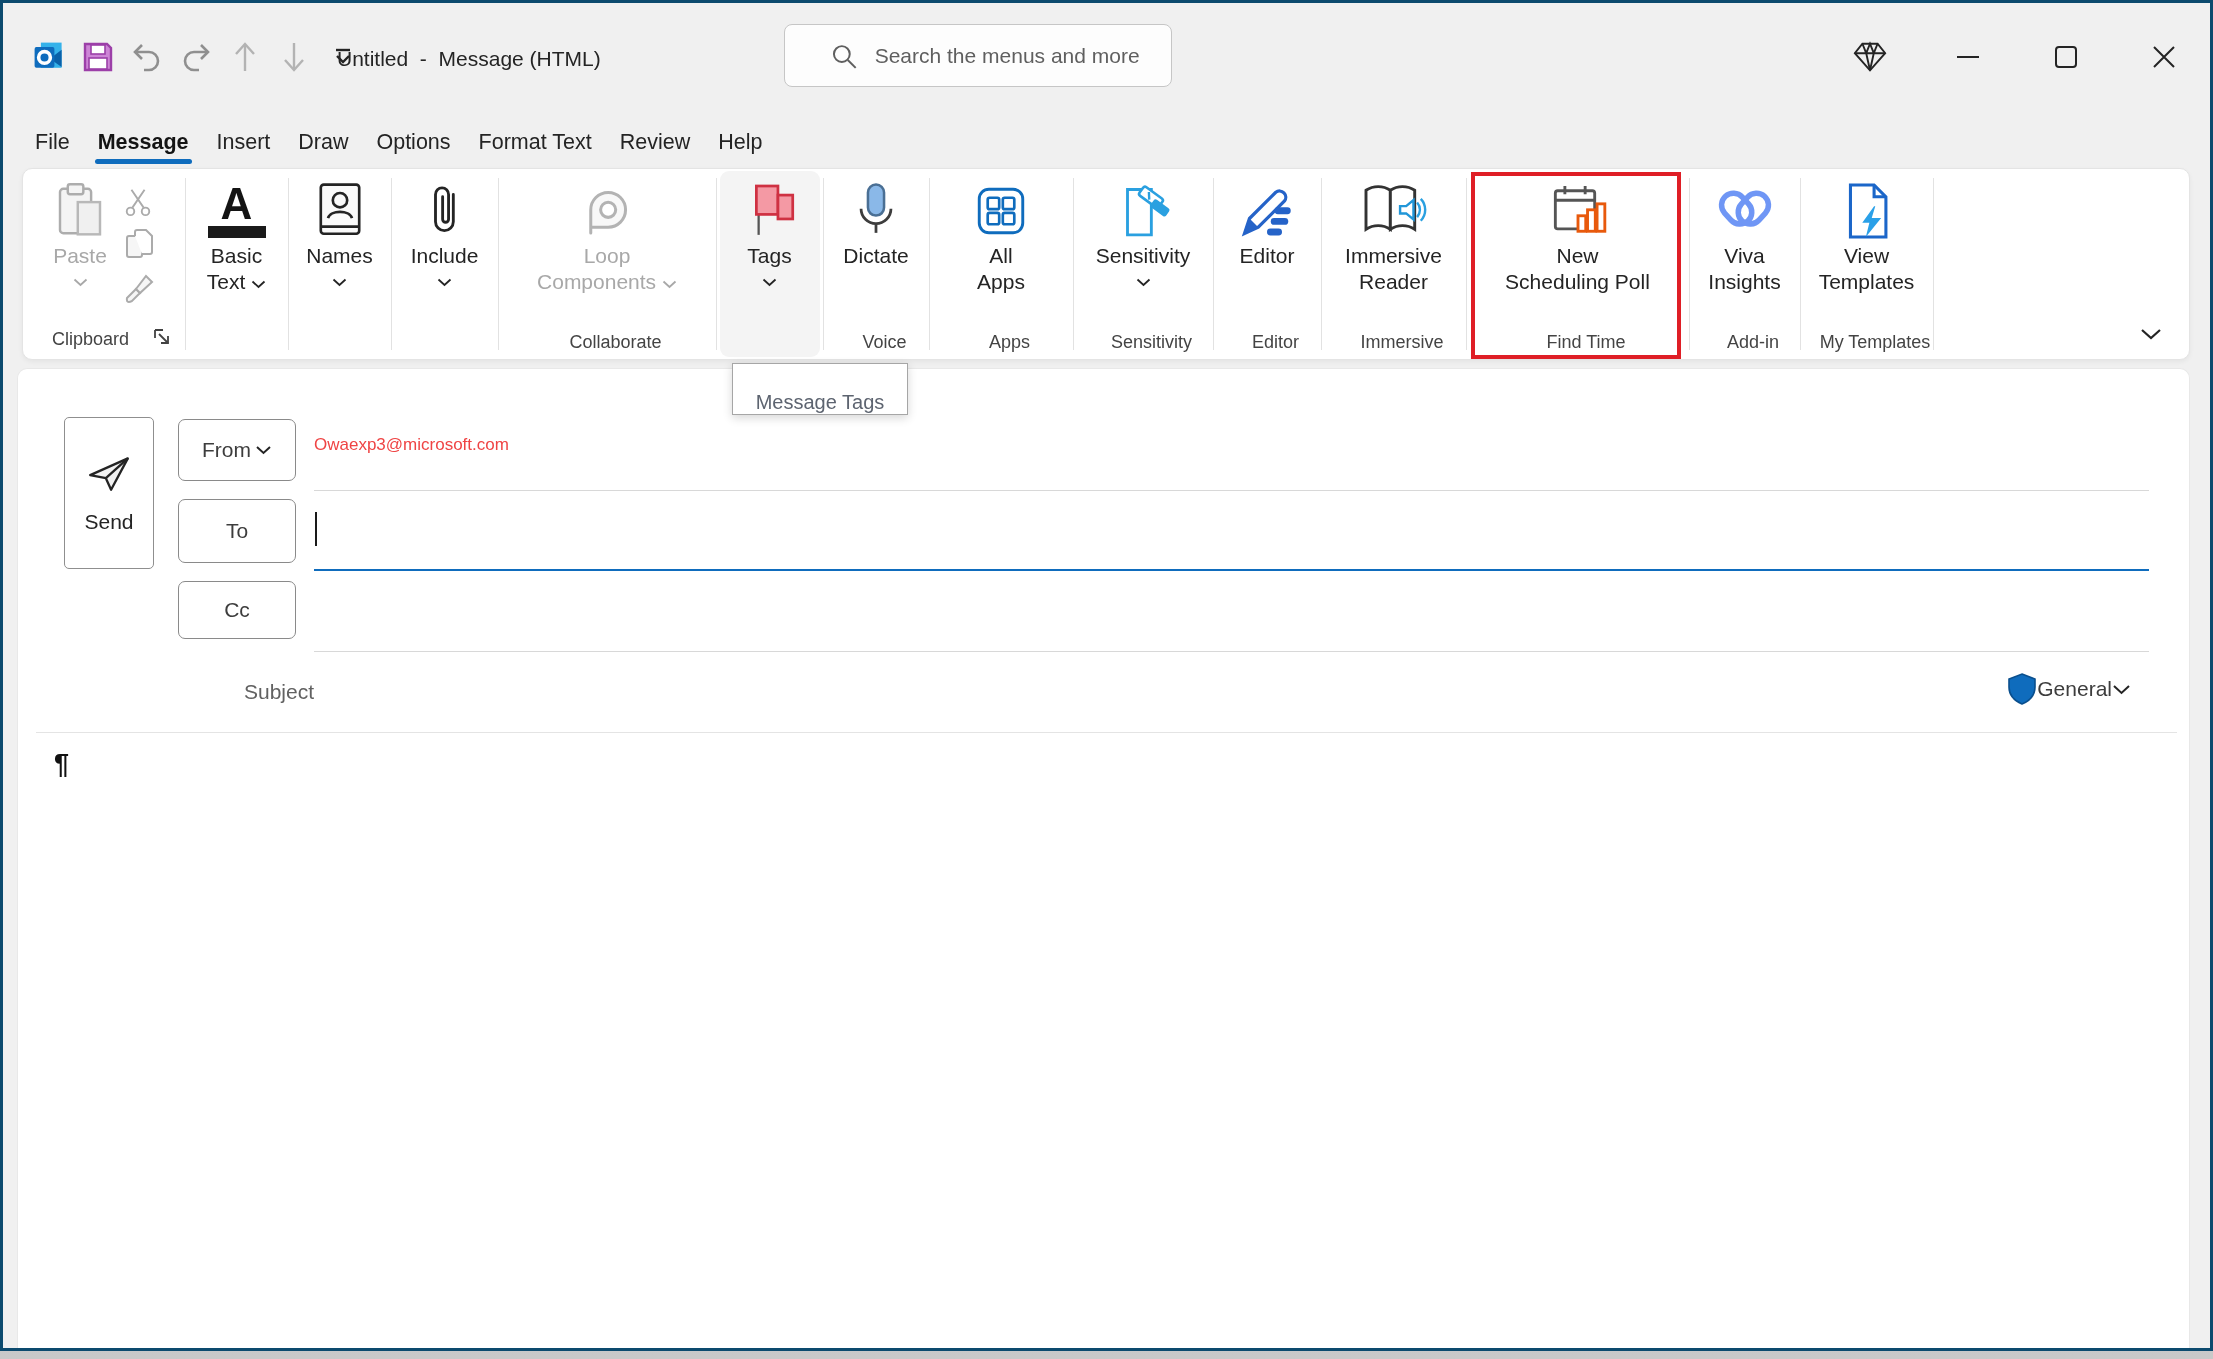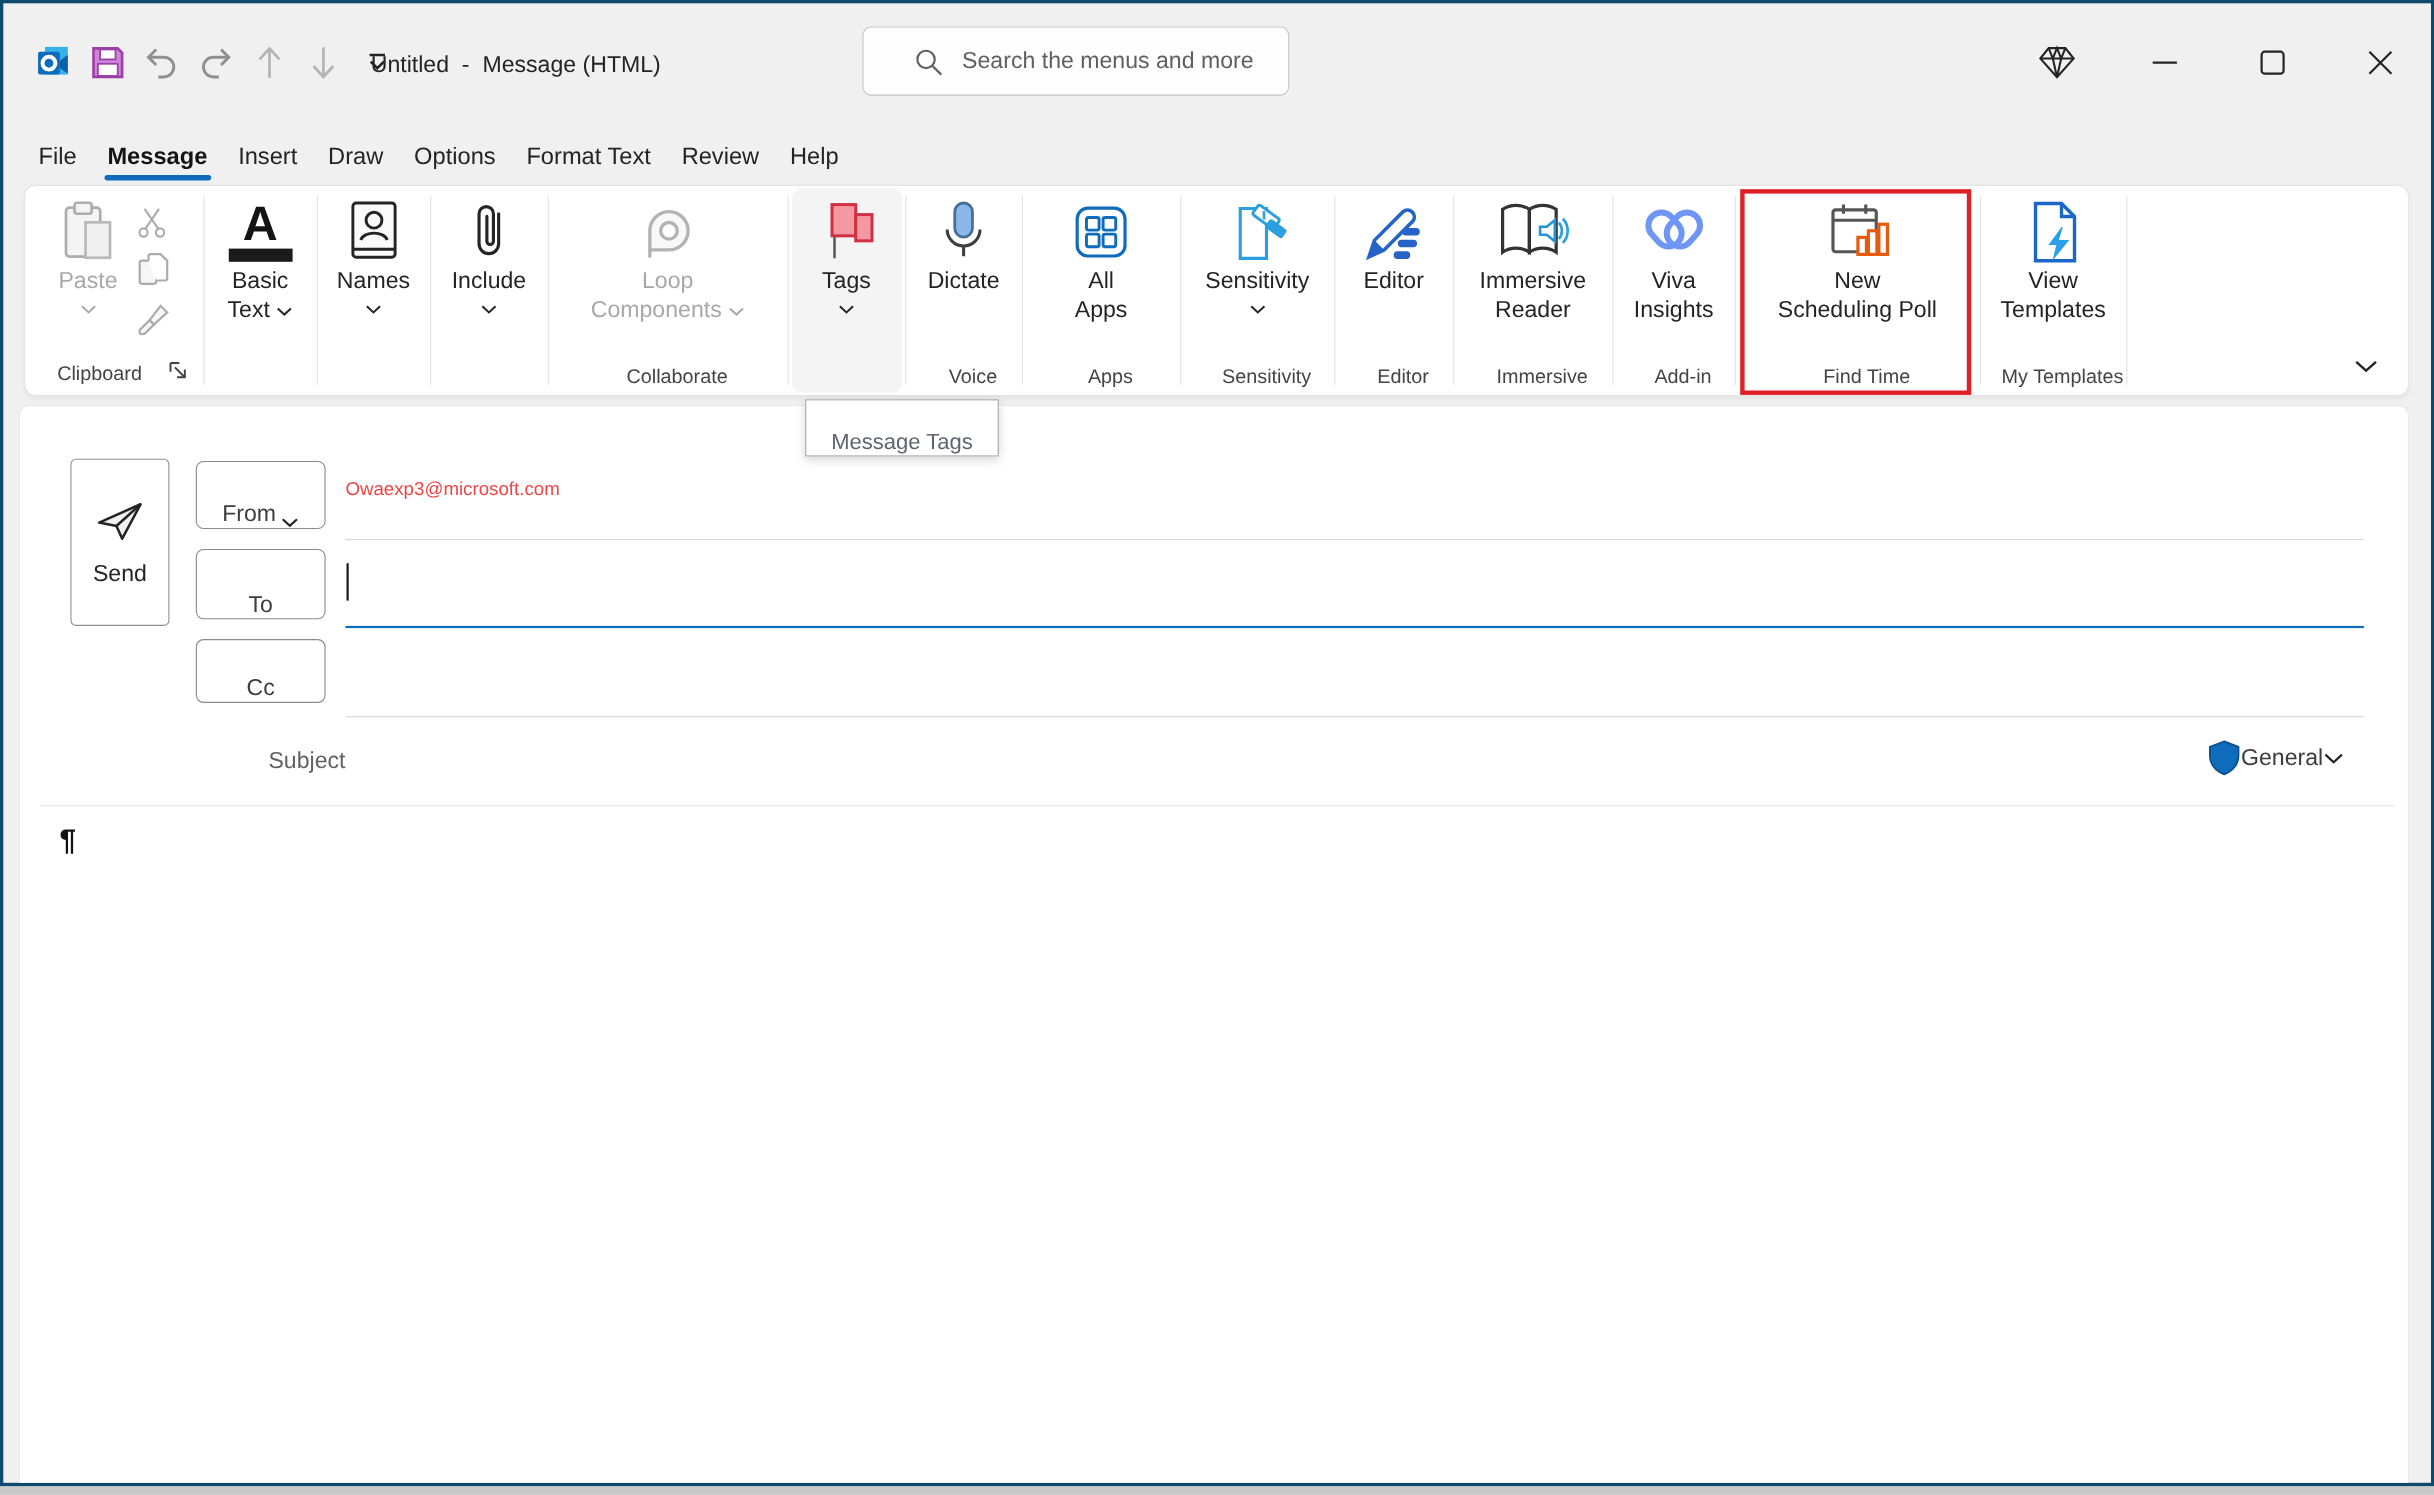--- a/index.html
+++ b/index.html
@@ -46,21 +46,21 @@
   .basic-bar{width:58px;height:12px;background:#1a1a1a;margin-top:2px}
   .ribbon-collapse{position:absolute;right:26px;bottom:14px}
 
   
   .tooltip{position:absolute;left:729px;top:360px;width:176px;height:52px;background:#fff;border:1px solid #a6a6a6;box-shadow:0 3px 9px rgba(0,0,0,.16);display:flex;align-items:flex-end;justify-content:center;font-size:20px;color:#5d6470;z-index:50}
 
   
   .content{position:absolute;left:14px;top:365px;right:20px;bottom:0;background:#fff;border:1px solid #e8e8e8;border-bottom:none;border-radius:10px 10px 0 0}
   .send-btn{position:absolute;left:46px;top:48px;width:90px;height:152px;border:1px solid #8f8f8f;border-radius:5px;background:#fff;display:flex;flex-direction:column;align-items:center;justify-content:center;gap:16px}
   .send-label{font-size:21px;color:#242424}
-  .addr-btn{position:absolute;left:160px;width:118px;border:1px solid #8a8a8a;border-radius:7px;background:#fff;display:flex;align-items:flex-end;justify-content:center;font-size:21px;color:#3d3d3d;gap:4px}
+  .addr-btn{position:absolute;left:160px;width:118px;border:1px solid #8a8a8a;border-radius:7px;background:#fff;display:flex;align-items:center;justify-content:center;font-size:21px;color:#3d3d3d;gap:4px}
   #from-btn{top:50px;height:62px}
   #to-btn{top:130px;height:64px}
   #cc-btn{top:212px;height:58px}
   .from-value{position:absolute;left:296px;top:66px;font-size:17px;color:#ef4444}
   .line{position:absolute;left:296px;width:1835px}
   #from-line{top:121px;height:1px;background:#d8d8d8}
   #to-line{top:200px;height:2px;background:#0f6cbd}
   #cc-line{top:282px;height:1px;background:#d8d8d8}
   .caret{position:absolute;left:297px;top:143px;width:2px;height:34px;background:#1a1a1a}
   .subject-label{position:absolute;left:226px;top:311px;font-size:21px;color:#616161}
@@ -399,36 +399,20 @@
           <path d="M46 16 a9 9 0 0 1 0 12 M49 13 a13 13 0 0 1 0 18" fill="none" stroke="#2aa0e0" stroke-width="2"></path>
         </svg>
       </div>
       <div class="rb-label">
         <span>Immersive</span><br>
         <span>Reader</span>
       </div>
       <div class="grp-label">Immersive</div>
     </div>
 
-    <div class="rb-group g-viva">
-      <div class="rb-icon">
-        <svg width="58" height="62" viewBox="0 0 48 52">
-          <g fill="none" stroke="#6f96f5" stroke-width="4.6" stroke-linejoin="round">
-            <rect x="7" y="10" width="20" height="28" rx="10" transform="rotate(-42 17 24)"></rect>
-            <rect x="21" y="10" width="20" height="28" rx="10" transform="rotate(42 31 24)"></rect>
-          </g>
-        </svg>
-      </div>
-      <div class="rb-label">
-        <span>Viva</span><br>
-        <span>Insights</span>
-      </div>
-      <div class="grp-label">Add-in</div>
-    </div>
-
     <div class="rb-group g-find">
       <div class="redbox"></div>
       <div class="rb-icon">
         <svg width="62" height="60" viewBox="0 0 52 50">
           <rect x="7" y="8" width="33" height="32" rx="2" fill="#fff" stroke="#555" stroke-width="2.4"></rect>
           <path d="M7 16 h33" stroke="#555" stroke-width="2.4"></path>
           <path d="M15 4 v7 M32 4 v7" stroke="#555" stroke-width="2.4"></path>
           <g fill="#fff" stroke="#e8590c" stroke-width="2.4">
             <rect x="26" y="29" width="6.5" height="13"></rect>
             <rect x="34" y="24" width="6.5" height="18"></rect>
@@ -436,20 +420,36 @@
           </g>
         </svg>
       </div>
       <div class="rb-label">
         <span>New</span><br>
         <span>Scheduling Poll</span>
       </div>
       <div class="grp-label">Find Time</div>
     </div>
 
+    <div class="rb-group g-viva">
+      <div class="rb-icon">
+        <svg width="58" height="62" viewBox="0 0 48 52">
+          <g fill="none" stroke="#6f96f5" stroke-width="4.6" stroke-linejoin="round">
+            <rect x="7" y="10" width="20" height="28" rx="10" transform="rotate(-42 17 24)"></rect>
+            <rect x="21" y="10" width="20" height="28" rx="10" transform="rotate(42 31 24)"></rect>
+          </g>
+        </svg>
+      </div>
+      <div class="rb-label">
+        <span>Viva</span><br>
+        <span>Insights</span>
+      </div>
+      <div class="grp-label">Add-in</div>
+    </div>
+
     <div class="rb-group g-tmpl">
       <div class="rb-icon">
         <svg width="52" height="62" viewBox="0 0 44 52">
           <path d="M8 4 H28 L38 14 V48 H8 Z" fill="#fff" stroke="#1b66c9" stroke-width="2.6"></path>
           <path d="M28 4 V14 H38" fill="none" stroke="#1b66c9" stroke-width="2.6"></path>
           <path d="M28 22 L18 36 h6 L21 48 L34 32 h-8 l3 -10 Z" fill="#2aa0e8"></path>
         </svg>
       </div>
       <div class="rb-label">
         <span>View</span><br>

